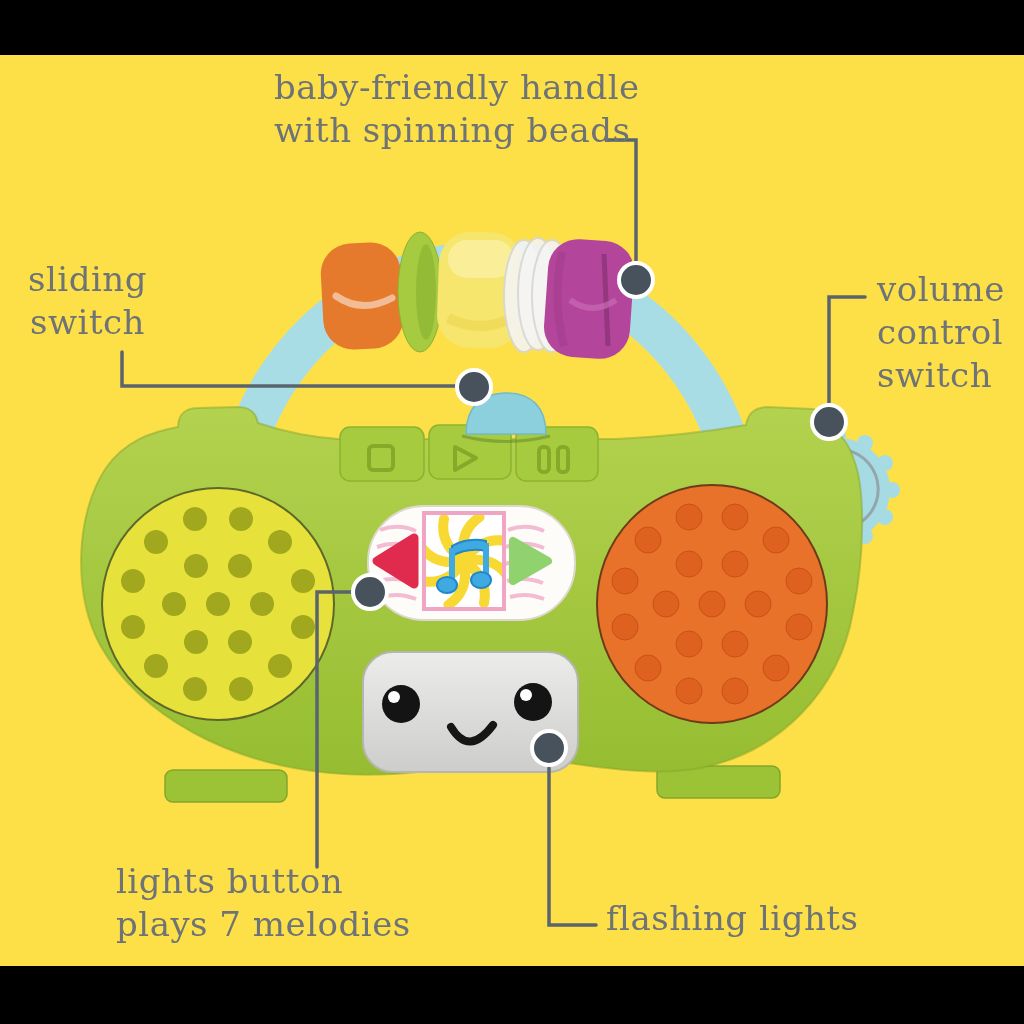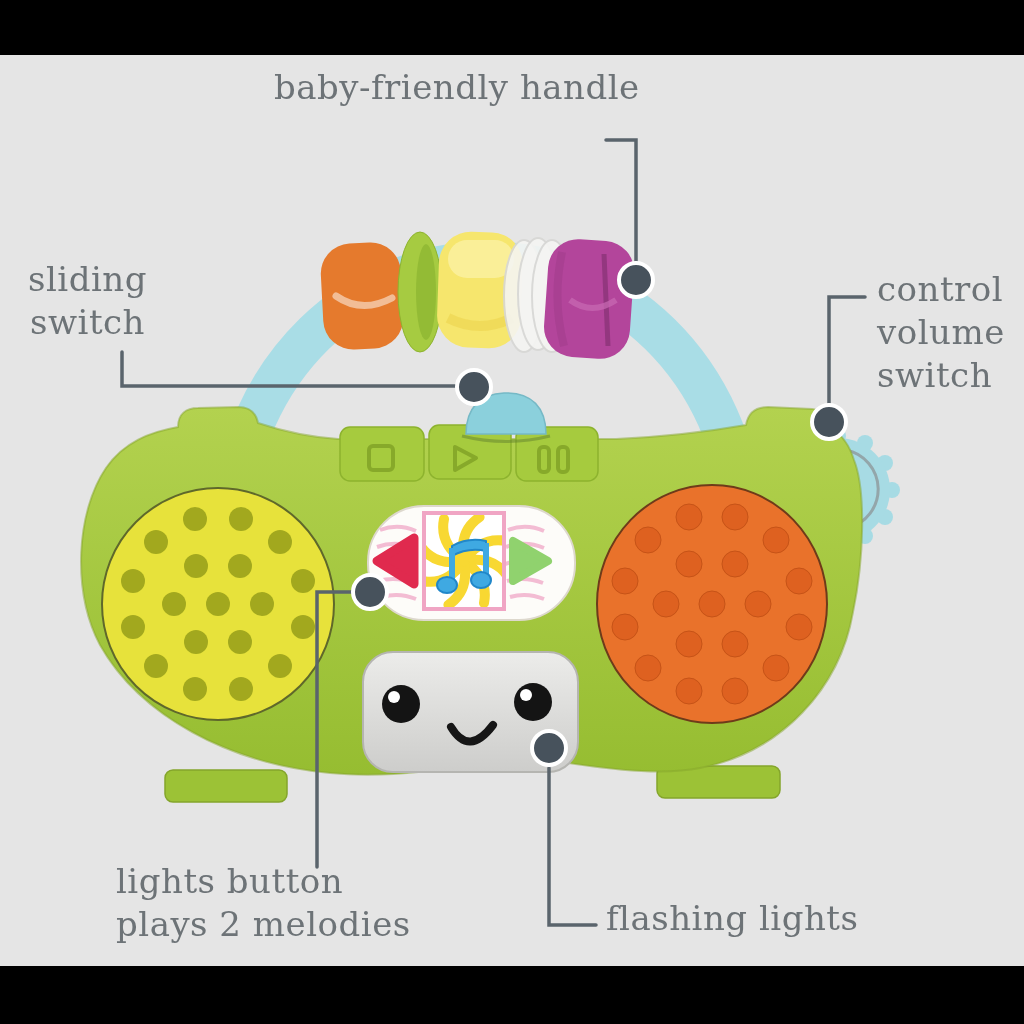--- a/index.html
+++ b/index.html
@@ -1,46 +1,47 @@
 <!DOCTYPE html>
 <html><head>
 <meta charset="utf-8">
 <style>
   html,body{margin:0;padding:0;background:#ffffff;}
-  #stage{position:relative;width:1024px;height:1024px;background:#e5e5e5;overflow:hidden;
+  #stage{position:relative;width:1024px;height:1024px;background:#fde047;overflow:hidden;
          font-family:"DejaVu Serif", serif;}
   .letterbox{position:absolute;left:0;width:1024px;background:#000;}
   #bar-top{top:0;height:55px;}
   #bar-bottom{top:966px;height:58px;}
   #toy-svg{position:absolute;left:0;top:0;}
   .label{position:absolute;color:#6d7377;font-size:34px;line-height:43px;letter-spacing:.5px;z-index:5;}
   .label div{white-space:nowrap;}
 </style>
 </head>
 <body>
 
 <div id="stage">
   <div id="bar-top" class="letterbox"></div>
   <div id="bar-bottom" class="letterbox"></div>
 
   <div class="label" style="left:274px;top:66px;">
     <div>baby-friendly handle</div>
+    <div>with spinning beads</div>
   </div>
   <div class="label" style="left:28px;top:258px;text-align:center;">
     <div>sliding</div>
     <div>switch</div>
   </div>
   <div class="label" style="left:877px;top:268px;">
+    <div>volume</div>
     <div>control</div>
-    <div>volume</div>
     <div>switch</div>
   </div>
   <div class="label" style="left:116px;top:860px;">
     <div>lights button</div>
-    <div>plays 2 melodies</div>
+    <div>plays 7 melodies</div>
   </div>
   <div class="label" style="left:606px;top:897px;text-align:center;">
     <div>flashing lights</div>
   </div>
 
   <svg id="toy-svg" width="1024" height="1024" viewBox="0 0 1024 1024">
     <defs>
       <linearGradient id="bodyGrad" x1="0" y1="0" x2="0" y2="1">
         <stop offset="0" stop-color="#b3d24f"></stop>
           <stop offset="1" stop-color="#96bd31"></stop>

